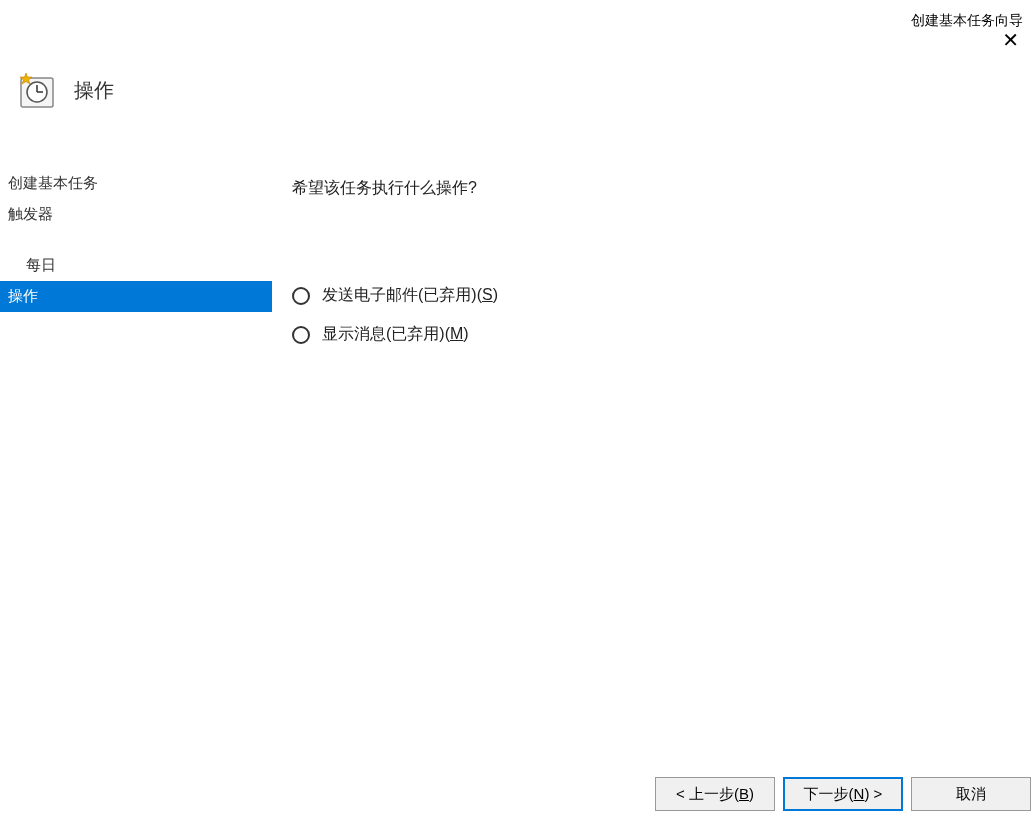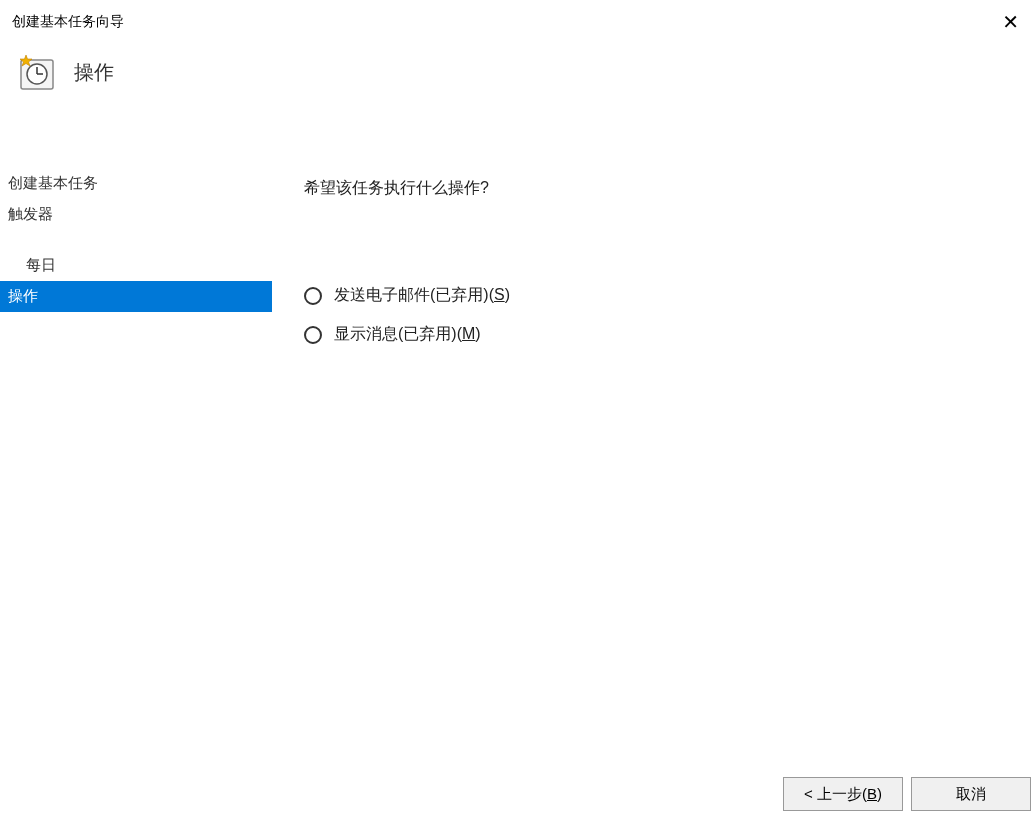--- a/index.html
+++ b/index.html
@@ -12,22 +12,23 @@
       font-size: 14px;
       background: #ffffff;
       width: 1035px;
       height: 819px;
       position: relative;
       color: #000;
     }
     .titlebar {
       display: flex;
       justify-content: space-between;
-      align-items: center;
+      align-items: flex-end;
       padding: 12px 12px 0 12px;
+      flex-direction: column;
     }
     .titlebar-title {
       font-size: 14px;
     }
     .close-icon {
       font-size: 20px;
       font-weight: 300;
       cursor: pointer;
       line-height: 1;
       padding: 0 4px;
@@ -51,21 +52,20 @@
       font-size: 20px;
       color: #333;
     }
     .content-area {
       position: absolute;
       top: 168px;
       bottom: 56px;
       left: 0;
       right: 0;
       display: flex;
-      gap: 12px;
     }
     .sidebar {
       width: 272px;
       flex-shrink: 0;
     }
     .sidebar-item {
       padding: 6px 8px 6px 8px;
       font-size: 15px;
       color: #333;
     }
@@ -182,14 +182,15 @@
 
     <div class="radio-option">
       <span class="radio-circle"></span>
       <span class="radio-label"><span>显示消息(已弃用)(</span><span class="access-key">M</span><span>)</span></span>
     </div>
   </div>
 </div>
 
 <div class="footer">
   <button class="btn"><span>&lt; 上一步(</span><span class="access-key">B</span><span>)</span></button>
+  <button class="btn default"><span>下一步(</span><span class="access-key">N</span><span>) &gt;</span></button>
   <button class="btn">取消</button>
 </div>
 
 </body></html>

